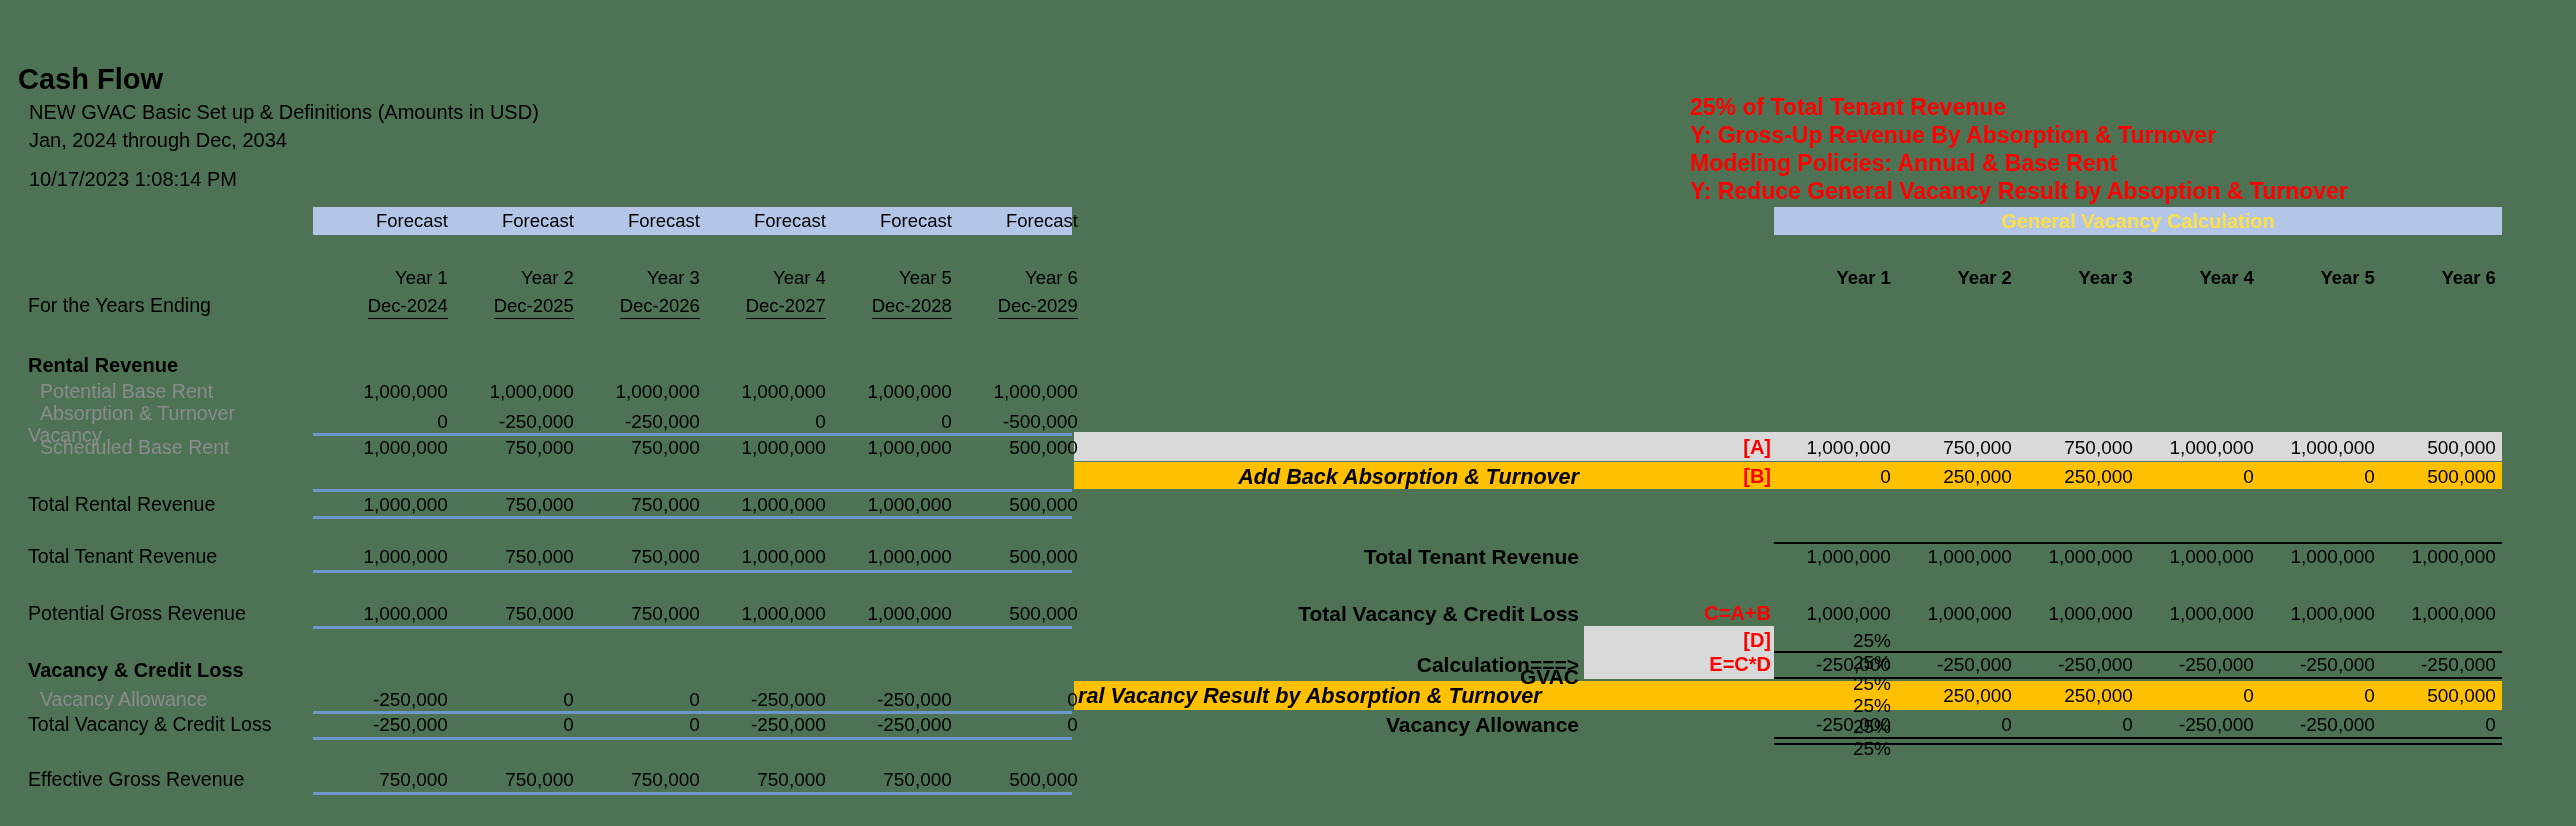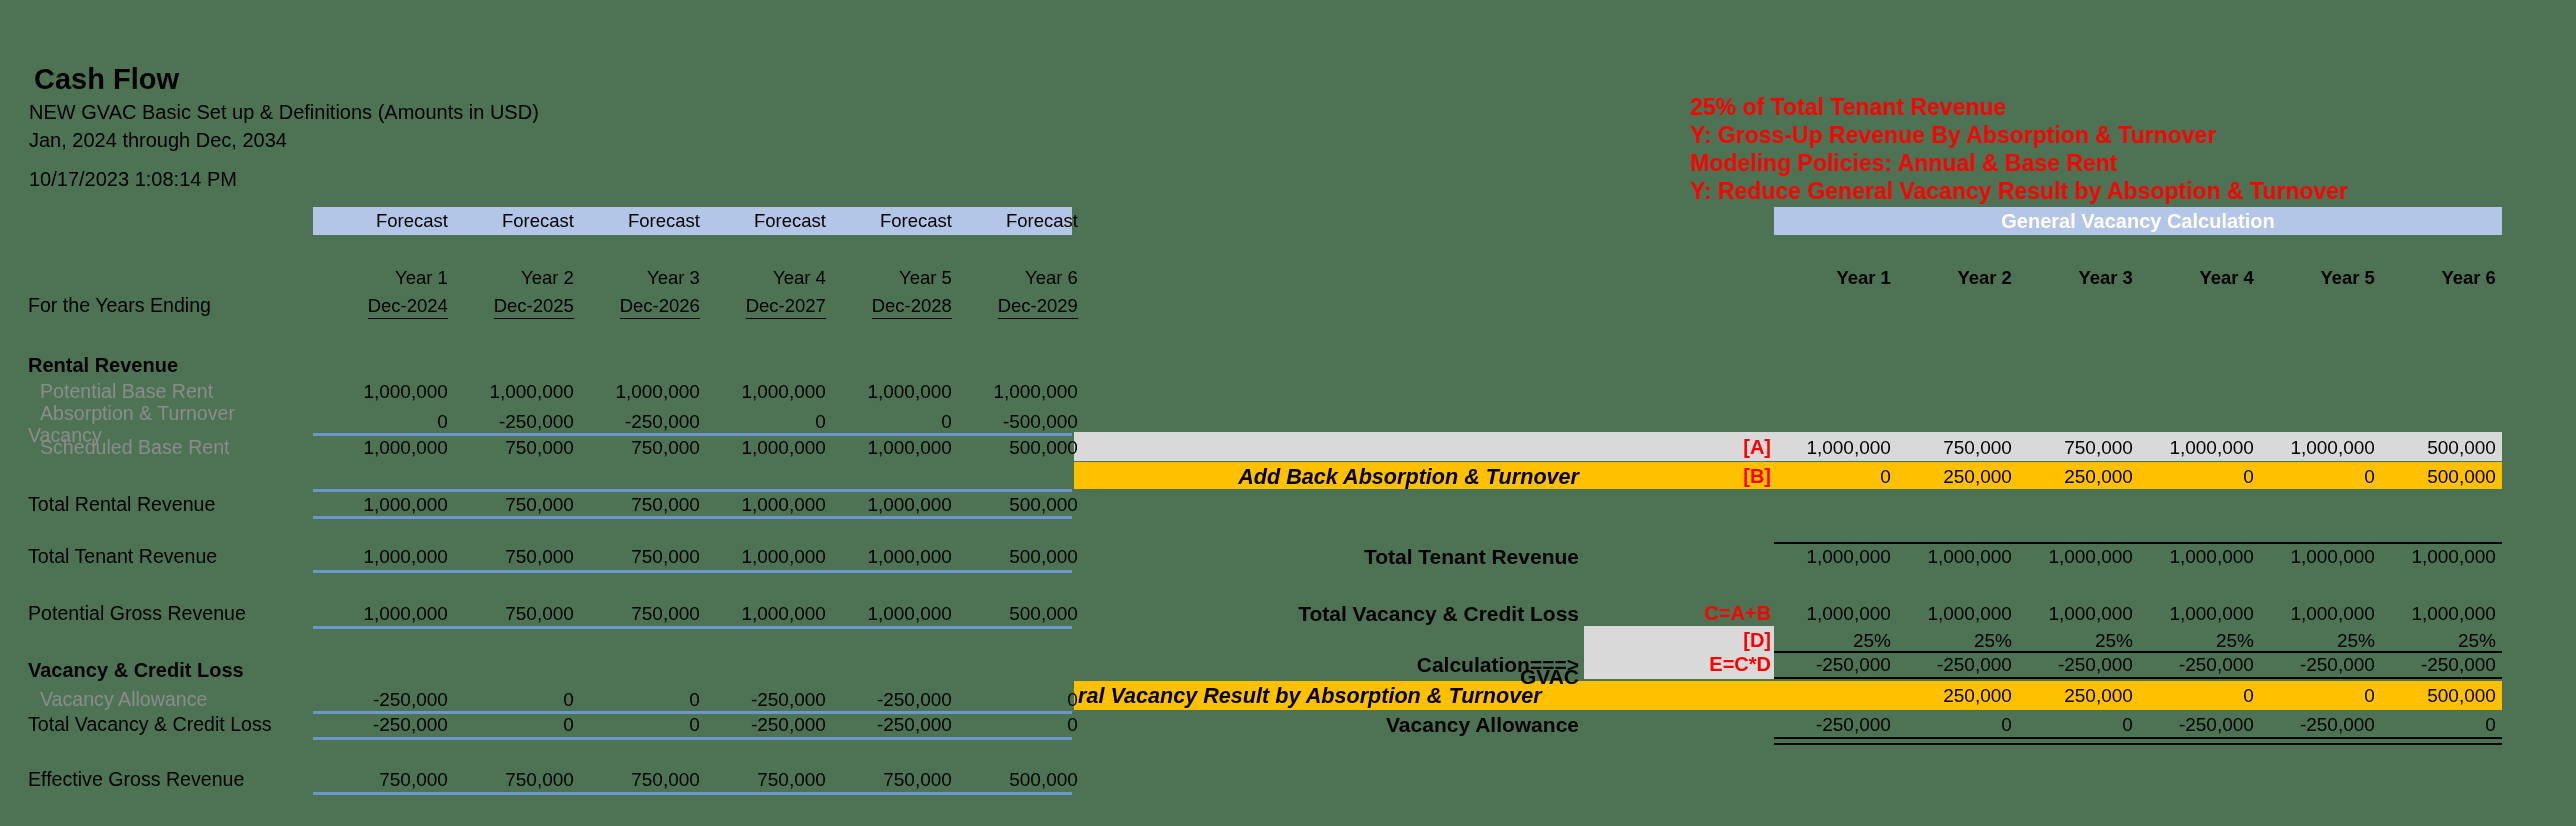--- a/index.html
+++ b/index.html
@@ -13,24 +13,24 @@
   .rt .c{width:121px;}
   .c{text-align:right;padding-right:4.1px;box-sizing:border-box;white-space:nowrap;flex:0 0 auto;}
   .label{position:absolute;font-size:19.6px;line-height:21.6px;white-space:nowrap;color:#000;}
   .glabel{color:#8c8c8c;}
   .shead{position:absolute;font-size:20px;line-height:21.6px;font-weight:bold;white-space:nowrap;color:#000;}
   .rlabel{position:absolute;left:1133px;width:446px;text-align:right;font-weight:bold;font-size:21px;line-height:21.6px;white-space:nowrap;color:#000;}
   .tag{position:absolute;left:1664px;width:107px;text-align:right;font-weight:bold;font-size:20px;line-height:21.6px;white-space:nowrap;color:#ff0000;}
   .rule-b{position:absolute;left:313px;width:759px;height:3.1px;background:#6d96cc;}
   .rule-k{position:absolute;left:1774px;width:728px;height:2.1px;background:#000;}
   .u{display:inline-block;border-bottom:1.5px solid #000;padding-bottom:1px;}
-  .title{position:absolute;left:34px;top:63px;font-size:29px;font-weight:bold;color:#000;white-space:nowrap;}
+  .title{position:absolute;left:18px;top:63px;font-size:29px;font-weight:bold;color:#000;white-space:nowrap;}
   .sub{position:absolute;left:29px;font-size:20px;color:#000;white-space:nowrap;}
   .notes{position:absolute;left:1690px;top:93px;width:887px;text-align:left;color:#ff0000;font-weight:bold;font-size:23px;line-height:28px;}
-  .bandtitle{position:absolute;left:1774px;top:207px;width:728px;height:28px;line-height:28px;text-align:center;font-weight:bold;font-size:20px;color:#ffffff;}
+  .bandtitle{position:absolute;left:1774px;top:207px;width:728px;height:28px;line-height:28px;text-align:center;font-weight:bold;font-size:20px;color:#fde047;}
   .goldtext{position:absolute;font-weight:bold;font-style:italic;font-size:21.6px;line-height:27px;white-space:nowrap;color:#000;}
   .yearbold{font-weight:bold;}
 </style>
 </head>
 <body>
 
 <div class="stage">
 
   <div class="title">Cash Flow</div>
   <div class="sub" style="top:101px;">NEW GVAC Basic Set up &amp; Definitions (Amounts in USD)</div>
@@ -233,21 +233,21 @@
       <div class="c">1,000,000</div>
       <div class="c">1,000,000</div>
       <div class="c">1,000,000</div>
       <div class="c">1,000,000</div>
       <div class="c">1,000,000</div>
       <div class="c">1,000,000</div>
     </div>
 
   <div class="rlabel" style="top:630px;margin-top:36px;">GVAC</div>
   <div class="tag" style="top:630px;">[D]</div>
-  <div class="row rt" style="top:630px;">
+  <div class="row rt" style="top:630px;flex-direction:column;">
       <div class="c">25%</div>
       <div class="c">25%</div>
       <div class="c">25%</div>
       <div class="c">25%</div>
       <div class="c">25%</div>
       <div class="c">25%</div>
     </div>
 
   <div class="rlabel" style="top:654px;">Calculation===&gt;</div>
   <div class="tag" style="top:654px;">E=C*D</div>

